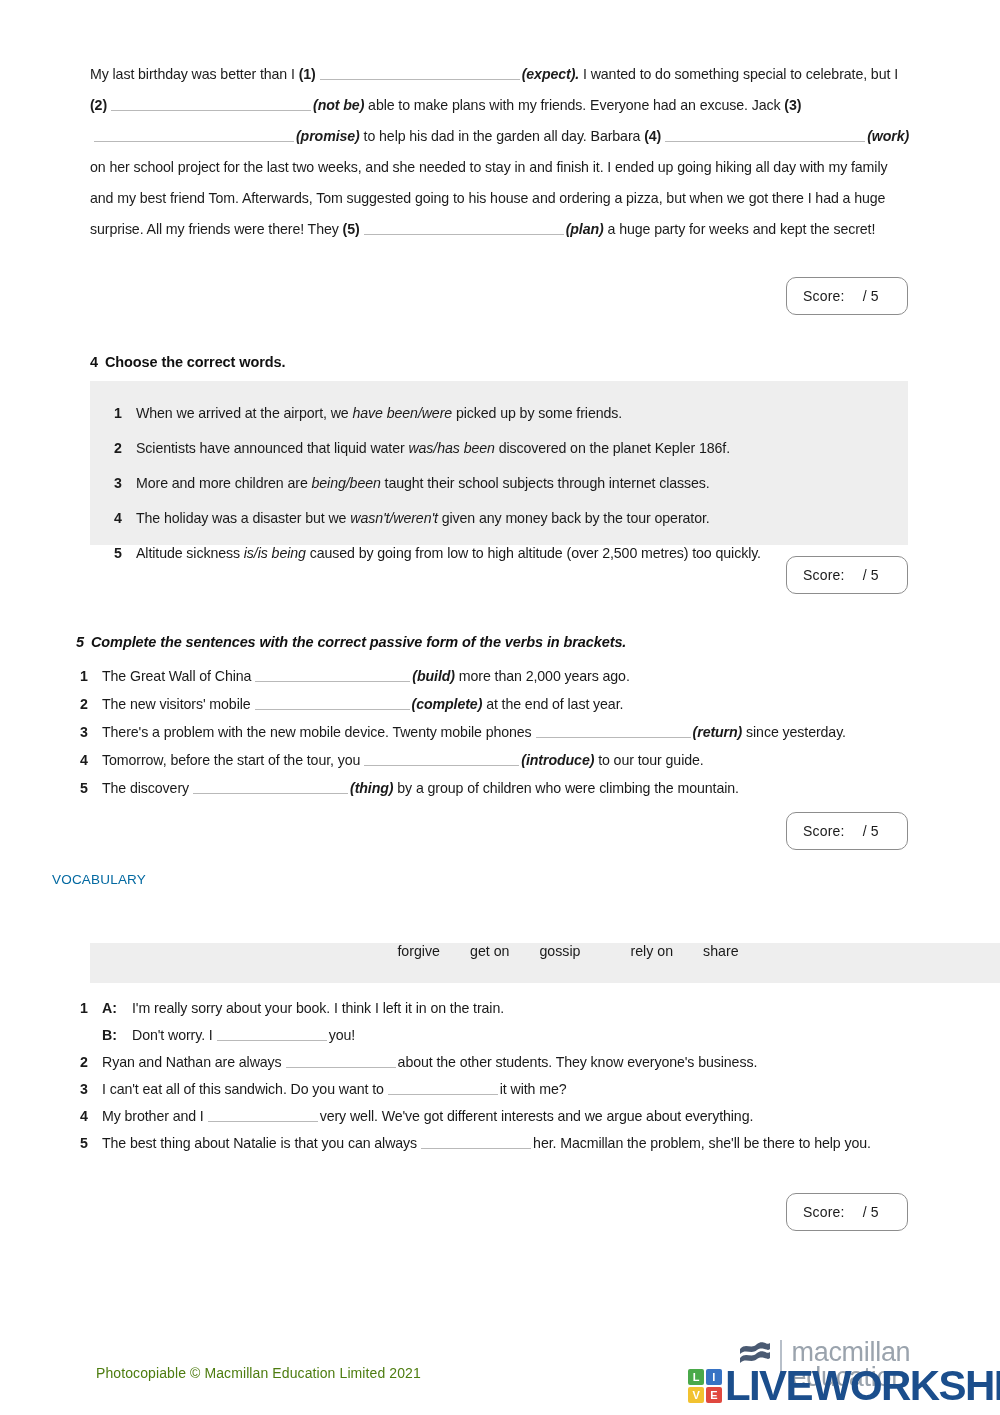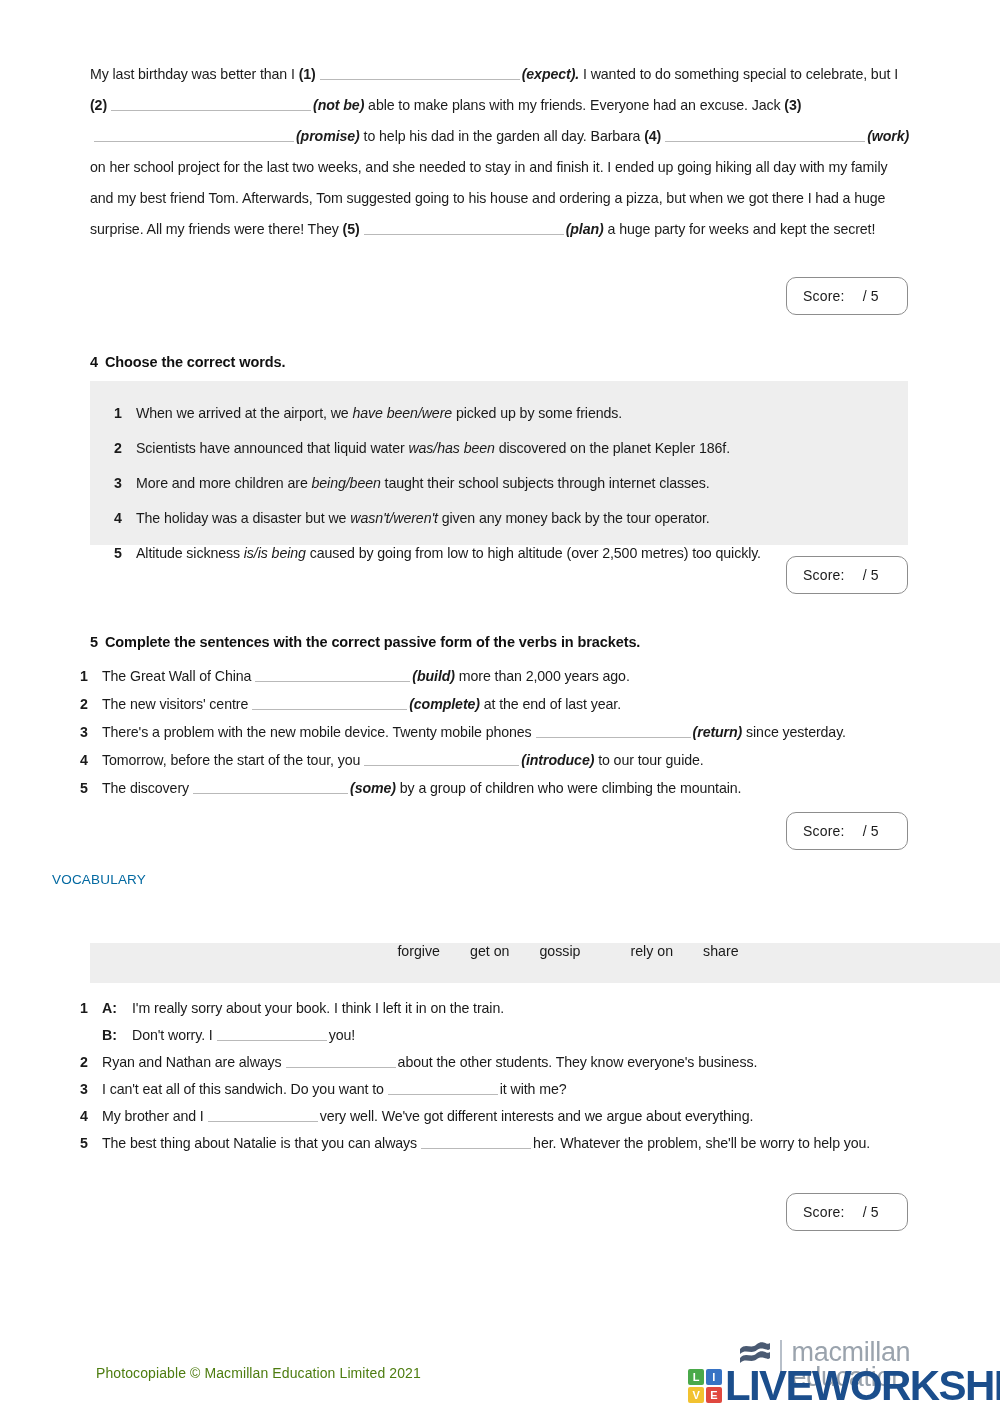--- a/index.html
+++ b/index.html
@@ -211,51 +211,51 @@
       </div>
 
     </div>
   </div>
 
   <div class="score-pill" style="left:786px; top:556px;">
     <span class="lbl">Score:</span>
     <span class="val">/ 5</span>
   </div>
 
-  <div style="position:absolute; left:90px; top:634px; width:830px;">
+  <div style="position:absolute; left:76px; top:634px; width:830px;font-style:italic;">
     <div class="ex-title">
       <span class="num">5</span><span>Complete the sentences with the correct passive form of the verbs in brackets.</span>
     </div>
   </div>
 
   <div style="position:absolute; left:80px; top:662px; width:840px;">
 
     <div class="q-row" style="line-height:28px; margin-bottom:0;">
       <span class="q-num">1</span>
       <span class="q-txt"><span>The Great Wall of China</span><span class="blank w155"></span><span class="bi">(build)</span> <span>more than 2,000 years ago.</span></span>
     </div>
 
     <div class="q-row" style="line-height:28px;">
       <span class="q-num">2</span>
-      <span class="q-txt"><span>The new visitors' centre</span><span class="blank w155"></span><span class="bi">(complete)</span> <span>at the end of last year.</span></span>
+      <span class="q-txt"><span>The new visitors' mobile</span><span class="blank w155"></span><span class="bi">(complete)</span> <span>at the end of last year.</span></span>
     </div>
 
     <div class="q-row" style="line-height:28px;">
       <span class="q-num">3</span>
       <span class="q-txt"><span>There's a problem with the new mobile device. Twenty mobile phones</span><span class="blank w155"></span><span class="bi">(return)</span> <span>since yesterday.</span></span>
     </div>
 
     <div class="q-row" style="line-height:28px;">
       <span class="q-num">4</span>
       <span class="q-txt"><span>Tomorrow, before the start of the tour, you</span><span class="blank w155"></span><span class="bi">(introduce)</span> <span>to our tour guide.</span></span>
     </div>
 
     <div class="q-row" style="line-height:28px;">
       <span class="q-num">5</span>
-      <span class="q-txt"><span>The discovery</span><span class="blank w155"></span><span class="bi">(some)</span> <span>by a group of children who were climbing the mountain.</span></span>
+      <span class="q-txt"><span>The discovery</span><span class="blank w155"></span><span class="bi">(thing)</span> <span>by a group of children who were climbing the mountain.</span></span>
     </div>
 
   </div>
 
   <div class="score-pill" style="left:786px; top:812px;">
     <span class="lbl">Score:</span>
     <span class="val">/ 5</span>
   </div>
 
   <div class="section-label" style="left:52px; top:872px;">VOCABULARY</div>
@@ -295,21 +295,21 @@
       <span class="q-txt"><span>I can't eat all of this sandwich. Do you want to</span><span class="blank w110"></span><span>it with me?</span></span>
     </div>
 
     <div class="q-row" style="line-height:27px;">
       <span class="q-num">4</span>
       <span class="q-txt"><span>My brother and I</span><span class="blank w110"></span><span>very well. We've got different interests and we argue about everything.</span></span>
     </div>
 
     <div class="q-row" style="line-height:27px;">
       <span class="q-num">5</span>
-      <span class="q-txt"><span>The best thing about Natalie is that you can always</span><span class="blank w110"></span><span>her. Whatever the problem, she'll be worry to help you.</span></span>
+      <span class="q-txt"><span>The best thing about Natalie is that you can always</span><span class="blank w110"></span><span>her. Macmillan the problem, she'll be there to help you.</span></span>
     </div>
 
   </div>
 
   <div class="score-pill" style="left:786px; top:1193px;">
     <span class="lbl">Score:</span>
     <span class="val">/ 5</span>
   </div>
 
   <div class="footer-text" style="left:96px; top:1365px;">Photocopiable © Macmillan Education Limited 2021</div>

